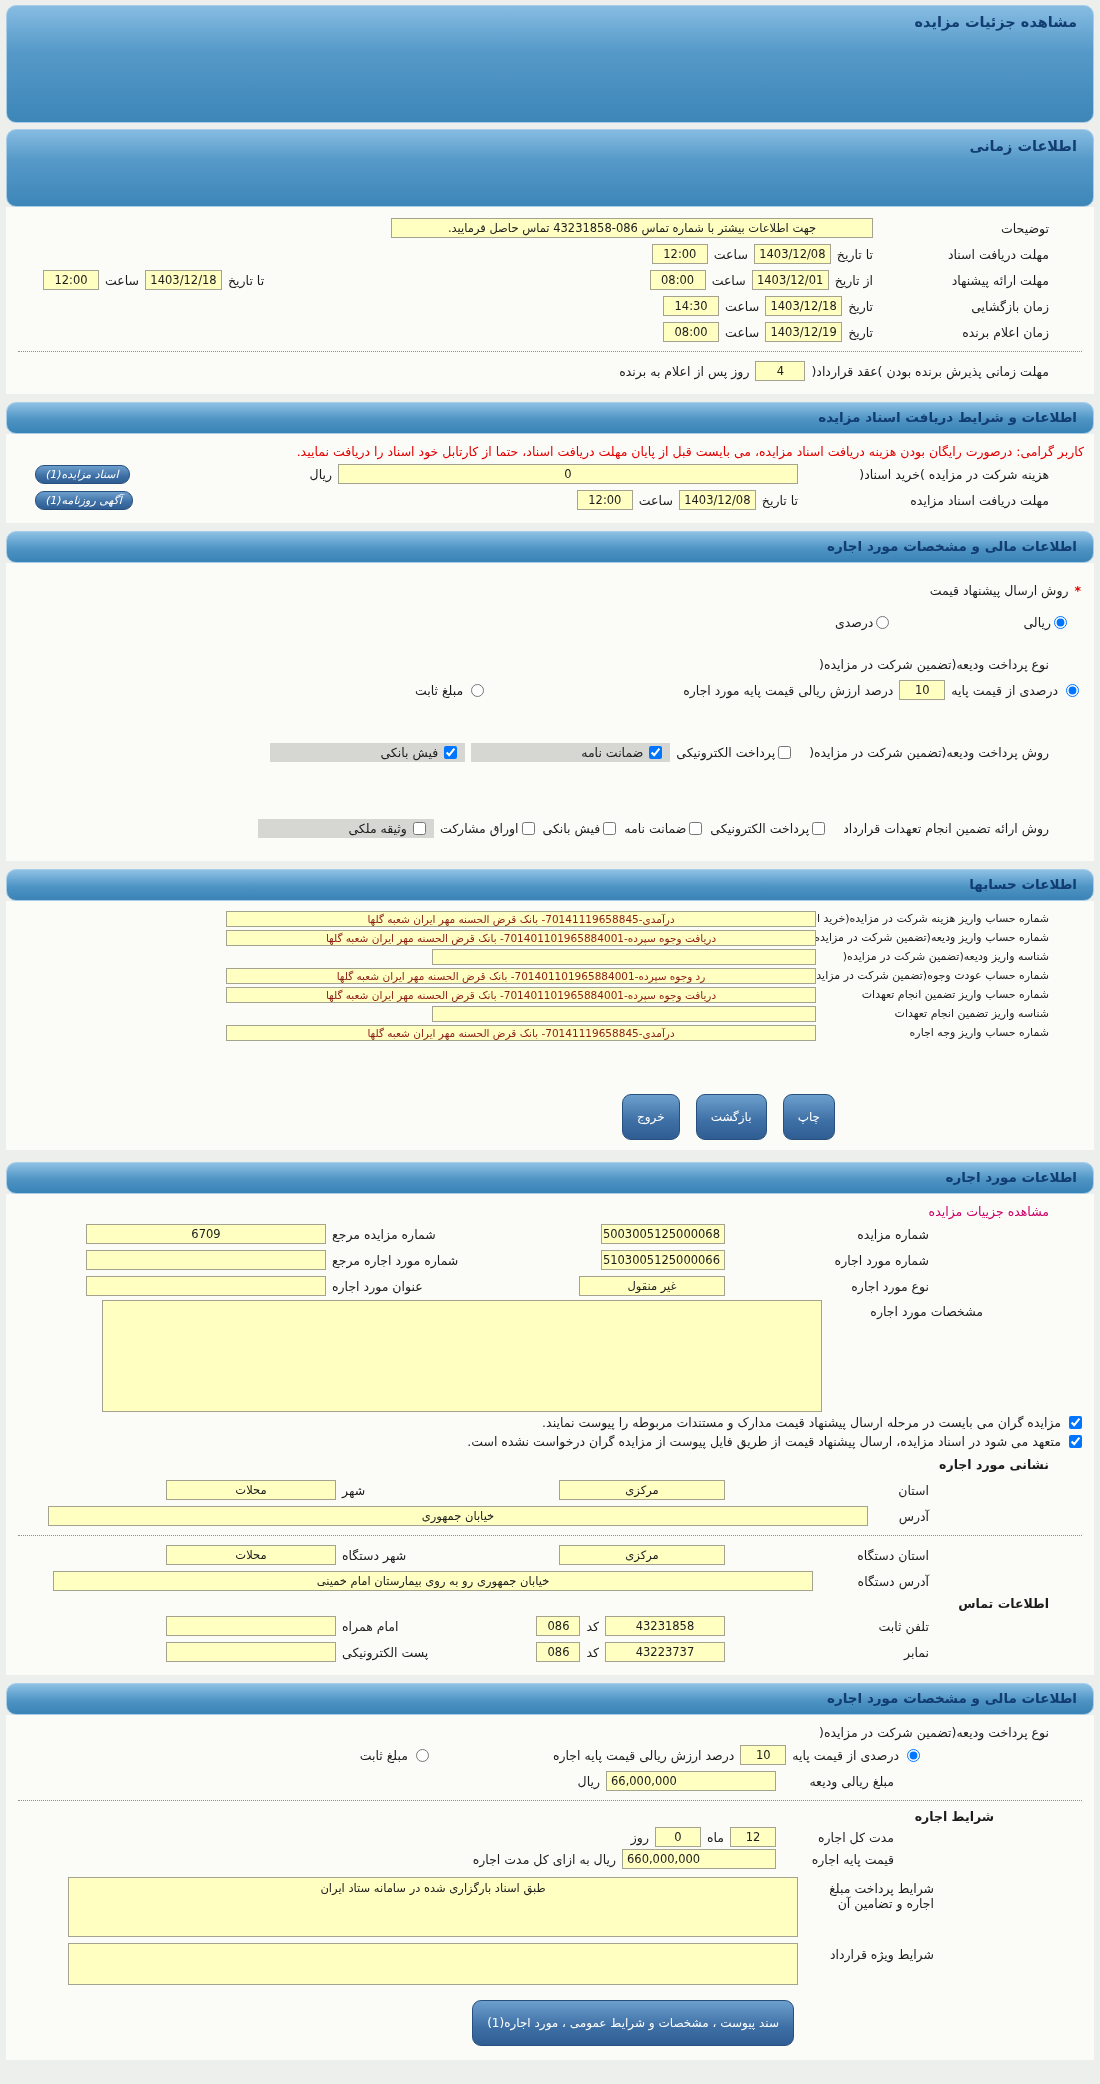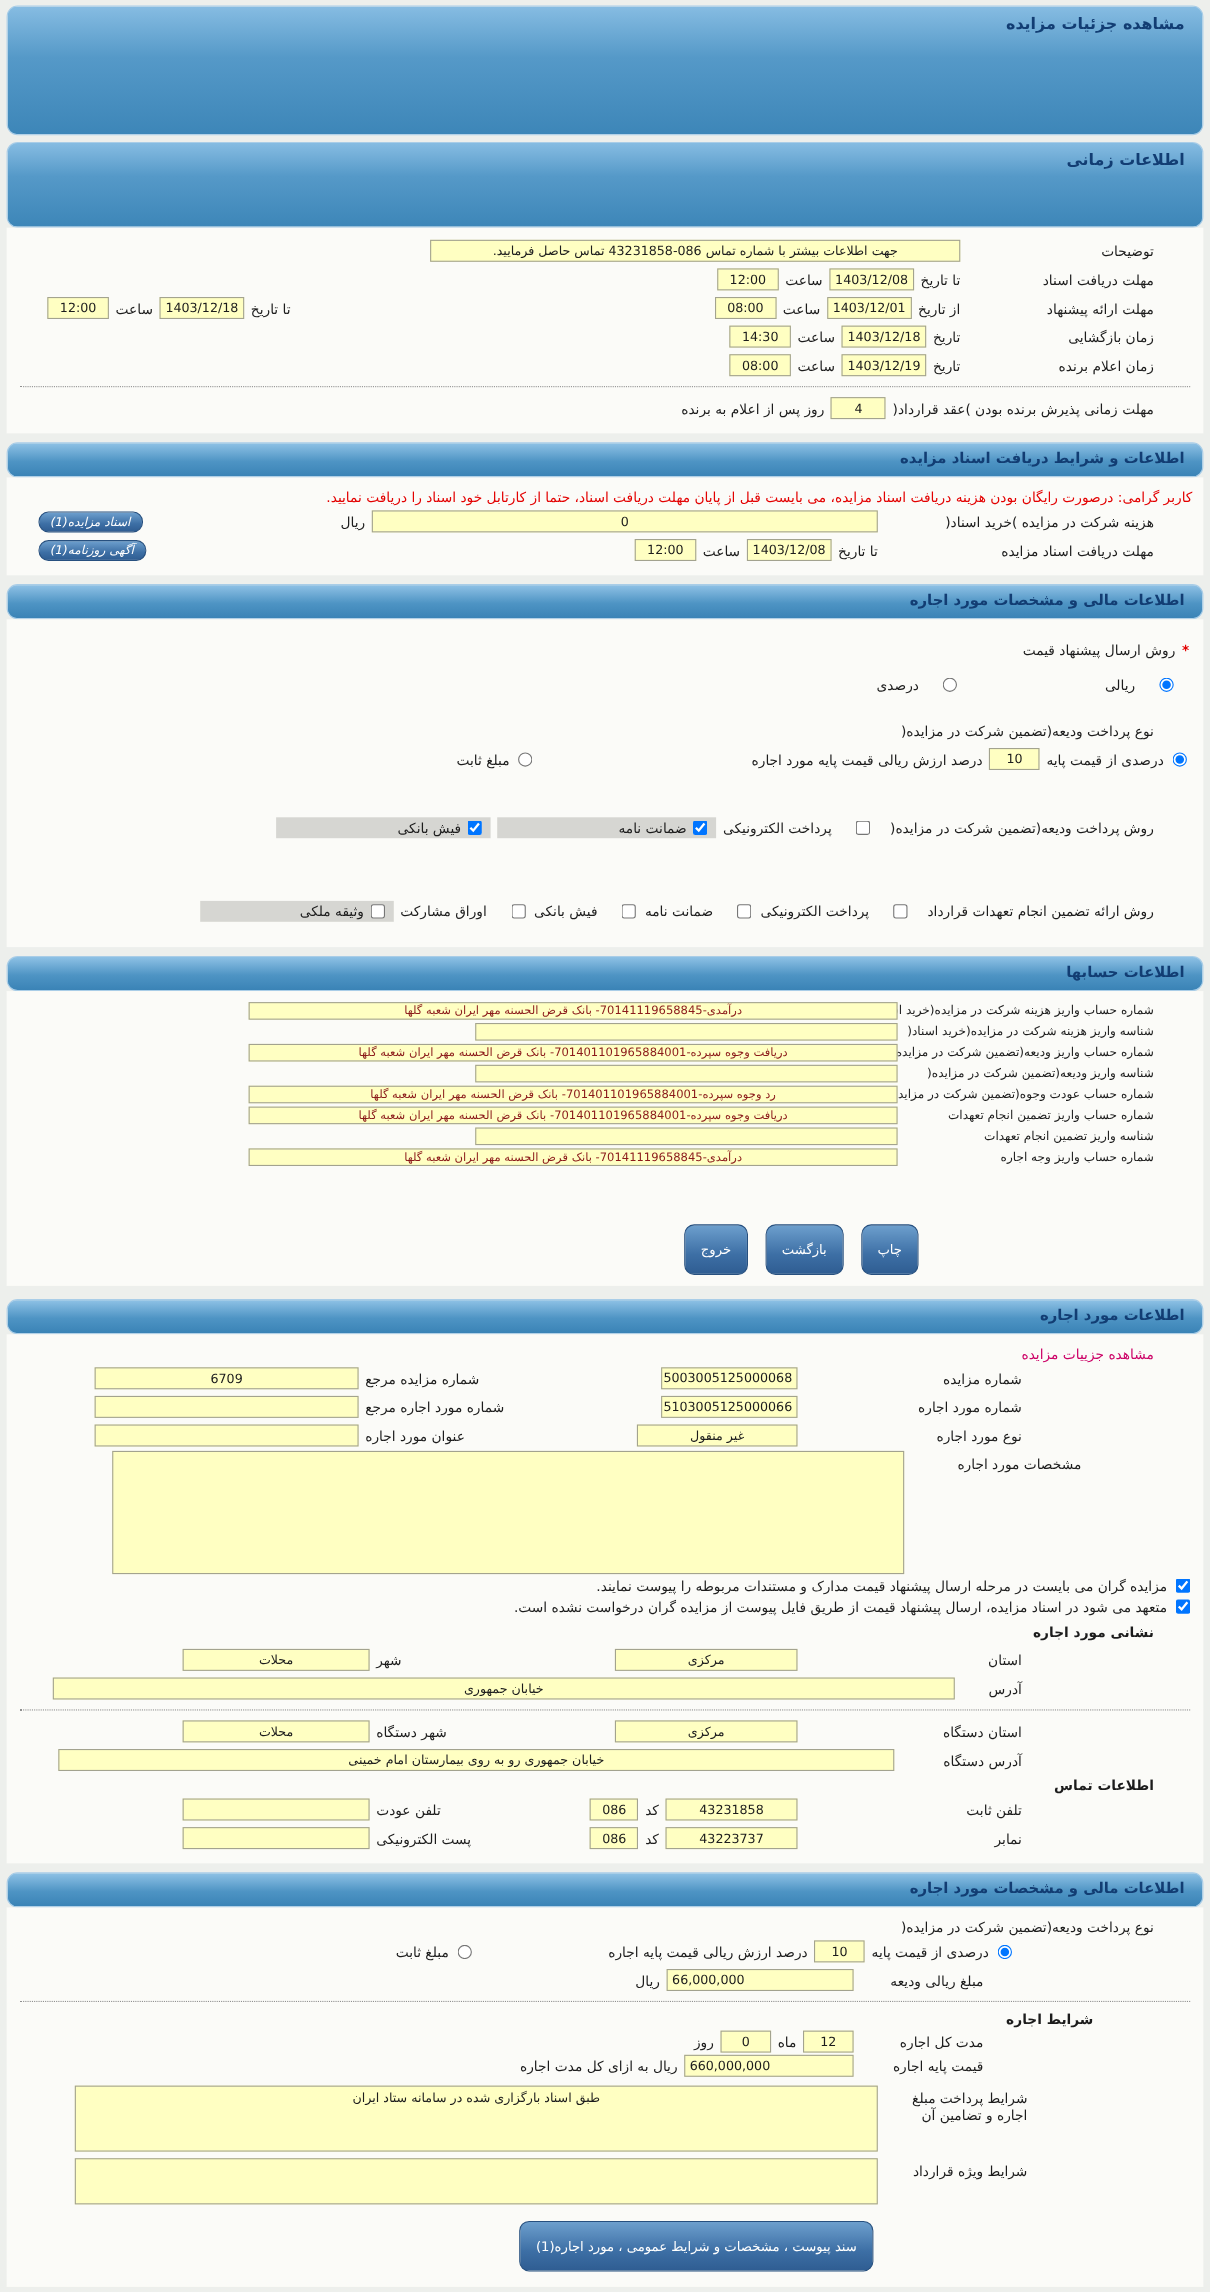--- a/index.html
+++ b/index.html
@@ -77,21 +77,21 @@
   .btnrow { display:flex; gap:16px; padding-right:259px; margin-top:6px; align-items:center; }
   .attachrow { padding-right:300px; margin:14px 0 4px 0; display:flex; }
 
   .dotsep { border-top:1px dotted #8f8f8f; margin:6px 12px; height:0; }
   .warn { color:#e30000; font-size:12.5px; }
   .req { color:#e30000; font-weight:bold; }
   .sublbl { font-weight:bold; }
   .viewlink { color:#cc0066; cursor:pointer; }
   .chip { background:#d6d6d2; display:flex; align-items:center; gap:4px; padding:2px 6px 2px 110px; }
   .chip.small { padding-left:90px; }
-  .chkgrp { display:flex; align-items:center; gap:20px; }
+  .chkgrp { display:flex; align-items:center; gap:1px; }
   input[type=checkbox], input[type=radio] { margin:0 2px; }
   .spacer185 { width:185px; flex:none; } .spacer120 { width:120px; flex:none; } .spacer110 { width:110px; flex:none; }
   .mrauto { margin-right:auto; }
 </style>
 </head>
 <body>
 
 <div class="page">
 
   <div class="bigbar h1">
@@ -243,24 +243,20 @@
 
   <div class="bar">
     <span>اطلاعات حسابها</span>
   </div>
   <div class="panel">
     <div class="row ind45 tight acc">
       <span class="lc3">شماره حساب واریز هزینه شرکت در مزایده(خرید اسناد(</span>
       <div class="field w590 acctval">درآمدی-70141119658845- بانک قرض الحسنه مهر ایران شعبه گلها</div>
     </div>
     <div class="row ind45 tight acc">
-      <span class="lc3">شناسه واریز هزینه شرکت در مزایده(خرید اسناد(</span>
-      <div class="field w384"></div>
-    </div>
-    <div class="row ind45 tight acc">
       <span class="lc3">شماره حساب واریز ودیعه(تضمین شرکت در مزایده(</span>
       <div class="field w590 acctval">دریافت وجوه سپرده-701401101965884001- بانک قرض الحسنه مهر ایران شعبه گلها</div>
     </div>
     <div class="row ind45 tight acc">
       <span class="lc3">شناسه واریز ودیعه(تضمین شرکت در مزایده(</span>
       <div class="field w384"></div>
     </div>
     <div class="row ind45 tight acc">
       <span class="lc3">شماره حساب عودت وجوه(تضمین شرکت در مزایده(</span>
       <div class="field w590 acctval">رد وجوه سپرده-701401101965884001- بانک قرض الحسنه مهر ایران شعبه گلها</div>
@@ -346,21 +342,21 @@
       <div class="field w760">خیابان جمهوری رو به روی بیمارستان امام خمینی</div>
     </div>
     <div class="row ind45 tight">
       <span class="sublbl">اطلاعات تماس</span>
     </div>
     <div class="row ind165 pl160">
       <span class="lc4">تلفن ثابت</span>
       <div class="field w120">43231858</div>
       <span>کد</span>
       <div class="field w44">086</div>
-      <span class="mrauto">تلفن عودت</span>
+      <span class="mrauto">امام همراه</span>
       <div class="field w174"></div>
     </div>
     <div class="row ind165 pl160">
       <span class="lc4">نمابر</span>
       <div class="field w120">43223737</div>
       <span>کد</span>
       <div class="field w44">086</div>
       <span class="mrauto">پست الکترونیکی</span>
       <div class="field w174"></div>
     </div>

